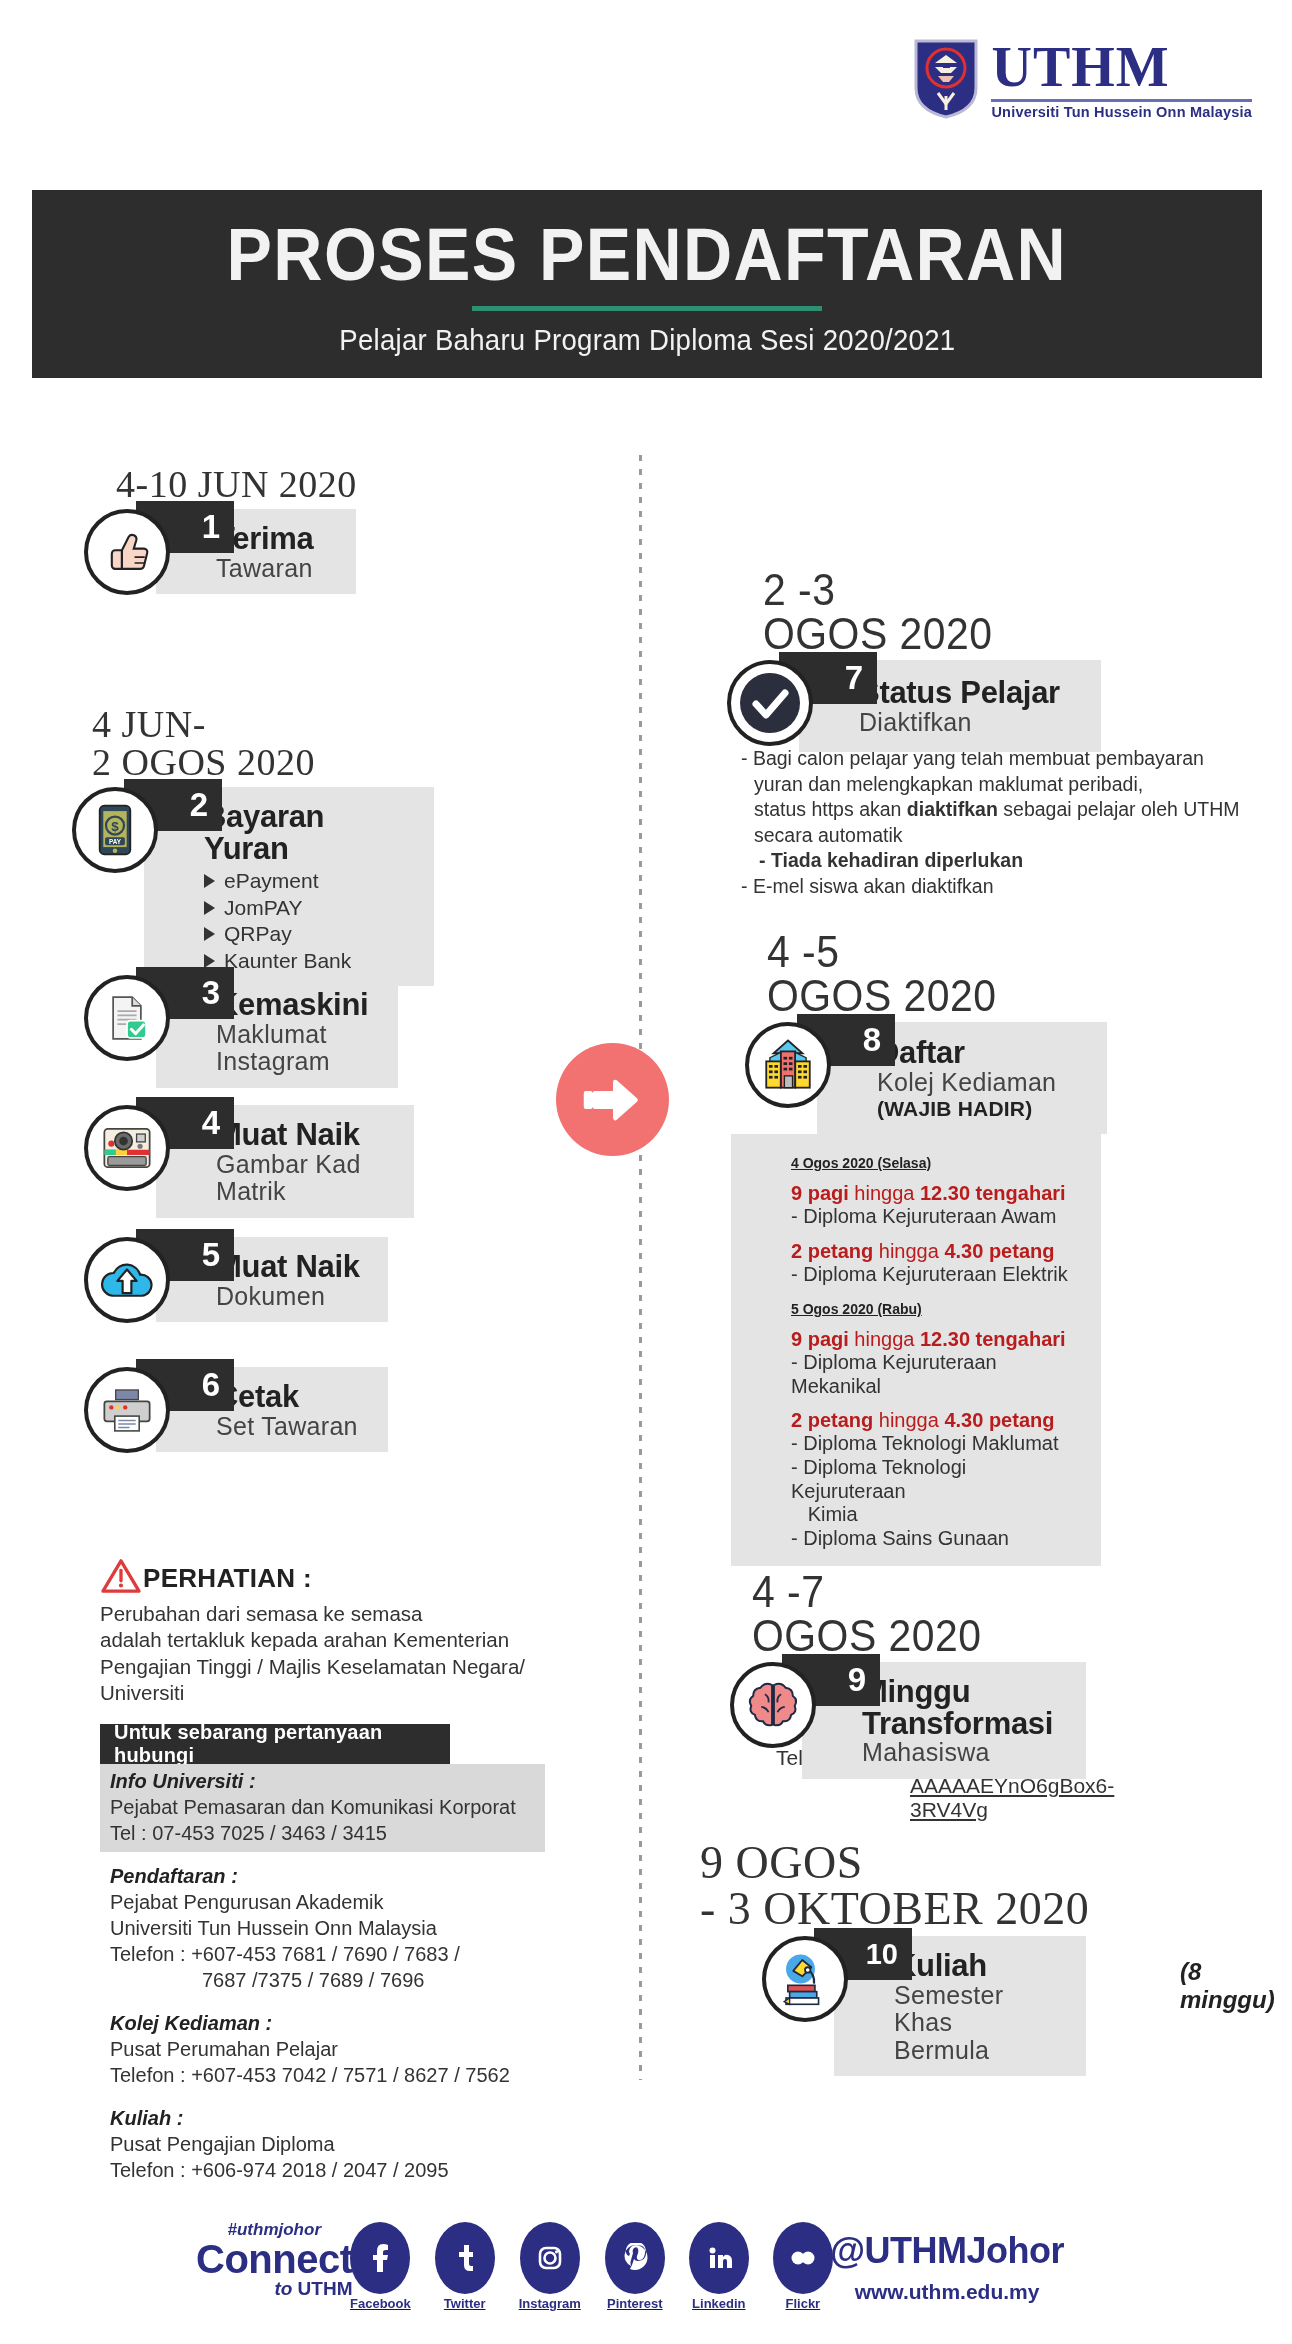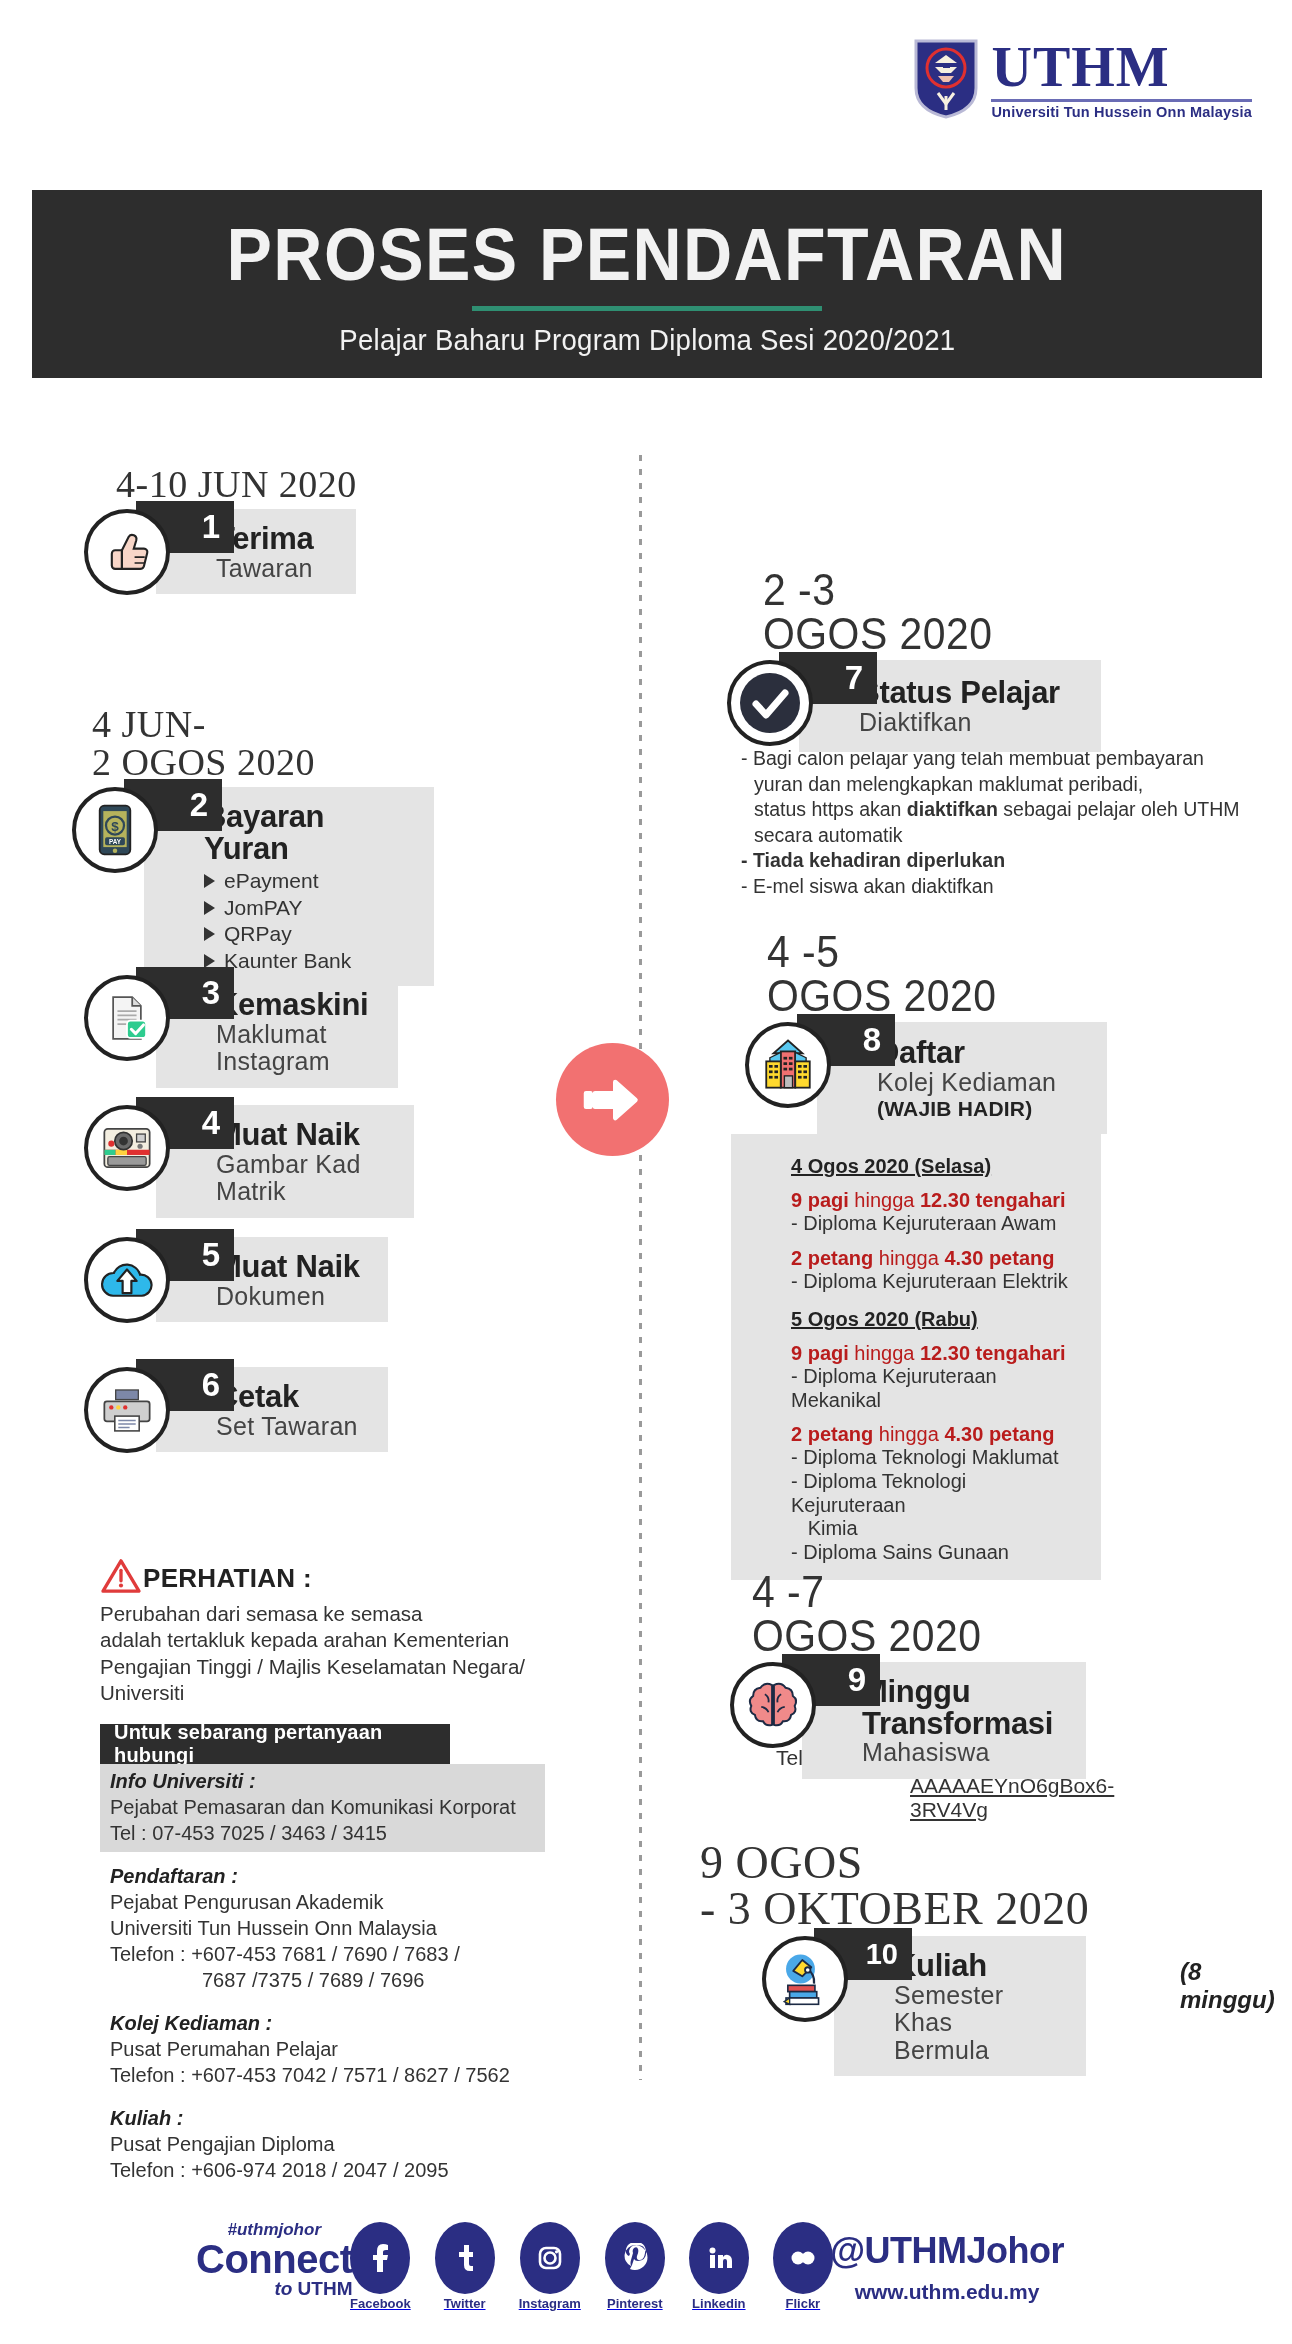--- a/index.html
+++ b/index.html
@@ -76,21 +76,21 @@
   .bullets { margin-top: 4px; }
   .bullet { display: flex; align-items: center; gap: 9px; font-size: 21px; color: #333; line-height: 1.26; }
   .tri { width: 0; height: 0; border-left: 11px solid #333; border-top: 7px solid transparent; border-bottom: 7px solid transparent; }
 
   
   .notes7 { position: absolute; left: 14px; top: 178px; width: 540px; font-size: 19.5px; line-height: 1.31; color: #333; }
   .notes7 b { font-weight: bold; }
 
   
   .sched { background: #e4e4e4; padding: 6px 16px 16px 60px; margin-left: -14px; width: 370px; }
-  .sched-day { font-size: 20px; font-weight: bold; text-decoration: underline; color: #222; margin-top: 15px; }
+  .sched-day { font-size: 14px; font-weight: bold; text-decoration: underline; color: #222; margin-top: 15px; }
   .sched-time { font-size: 20px; color: #b91c1c; margin-top: 11px; }
   .sched-time b { font-weight: bold; }
   .sched-item { font-size: 20px; color: #333; line-height: 1.18; }
 
   
   .telegram { position: absolute; left: 46px; top: 176px; font-size: 21px; color: #333; white-space: nowrap; }
   .telegram a { color: #333; text-decoration: underline; }
   .tg-l2 { position: absolute; left: 180px; top: 204px; font-size: 21px; text-decoration: underline; color: #333; }
 
   .weeks { position: absolute; left: 418px; top: 22px; font-size: 24px; font-weight: bold; font-style: italic; color: #222; }
@@ -315,21 +315,21 @@
     <div class="label-bar" style="width:302px; min-height:92px;">
       <div class="lbl-main">Status Pelajar</div>
       <div class="lbl-sub">Diaktifkan</div>
     </div>
   </div>
   <div class="notes7">
     <div>- Bagi calon pelajar yang telah membuat pembayaran</div>
     <div style="padding-left:13px;">yuran dan melengkapkan maklumat peribadi,</div>
     <div style="padding-left:13px;"><span>status https akan </span><b>diaktifkan</b><span> sebagai pelajar oleh UTHM</span></div>
     <div style="padding-left:13px;">secara automatik</div>
-    <div style="font-weight:bold;">- Tiada kehadiran diperlukan</div>
+    <div style="font-weight:bold;margin-left:18px;">- Tiada kehadiran diperlukan</div>
     <div>- E-mel siswa akan diaktifkan</div>
   </div>
 </div>
 
 <div class="step" style="left:745px; top:930px;">
   <div class="step-date sans" style="margin-left:22px; white-space:pre-line; font-size:44px;">4 -5
 OGOS 2020</div>
   <div class="step-row" style="margin-top:4px;">
     <div class="icon-circle">
       <svg width="58" height="56" viewBox="0 0 64 60">

